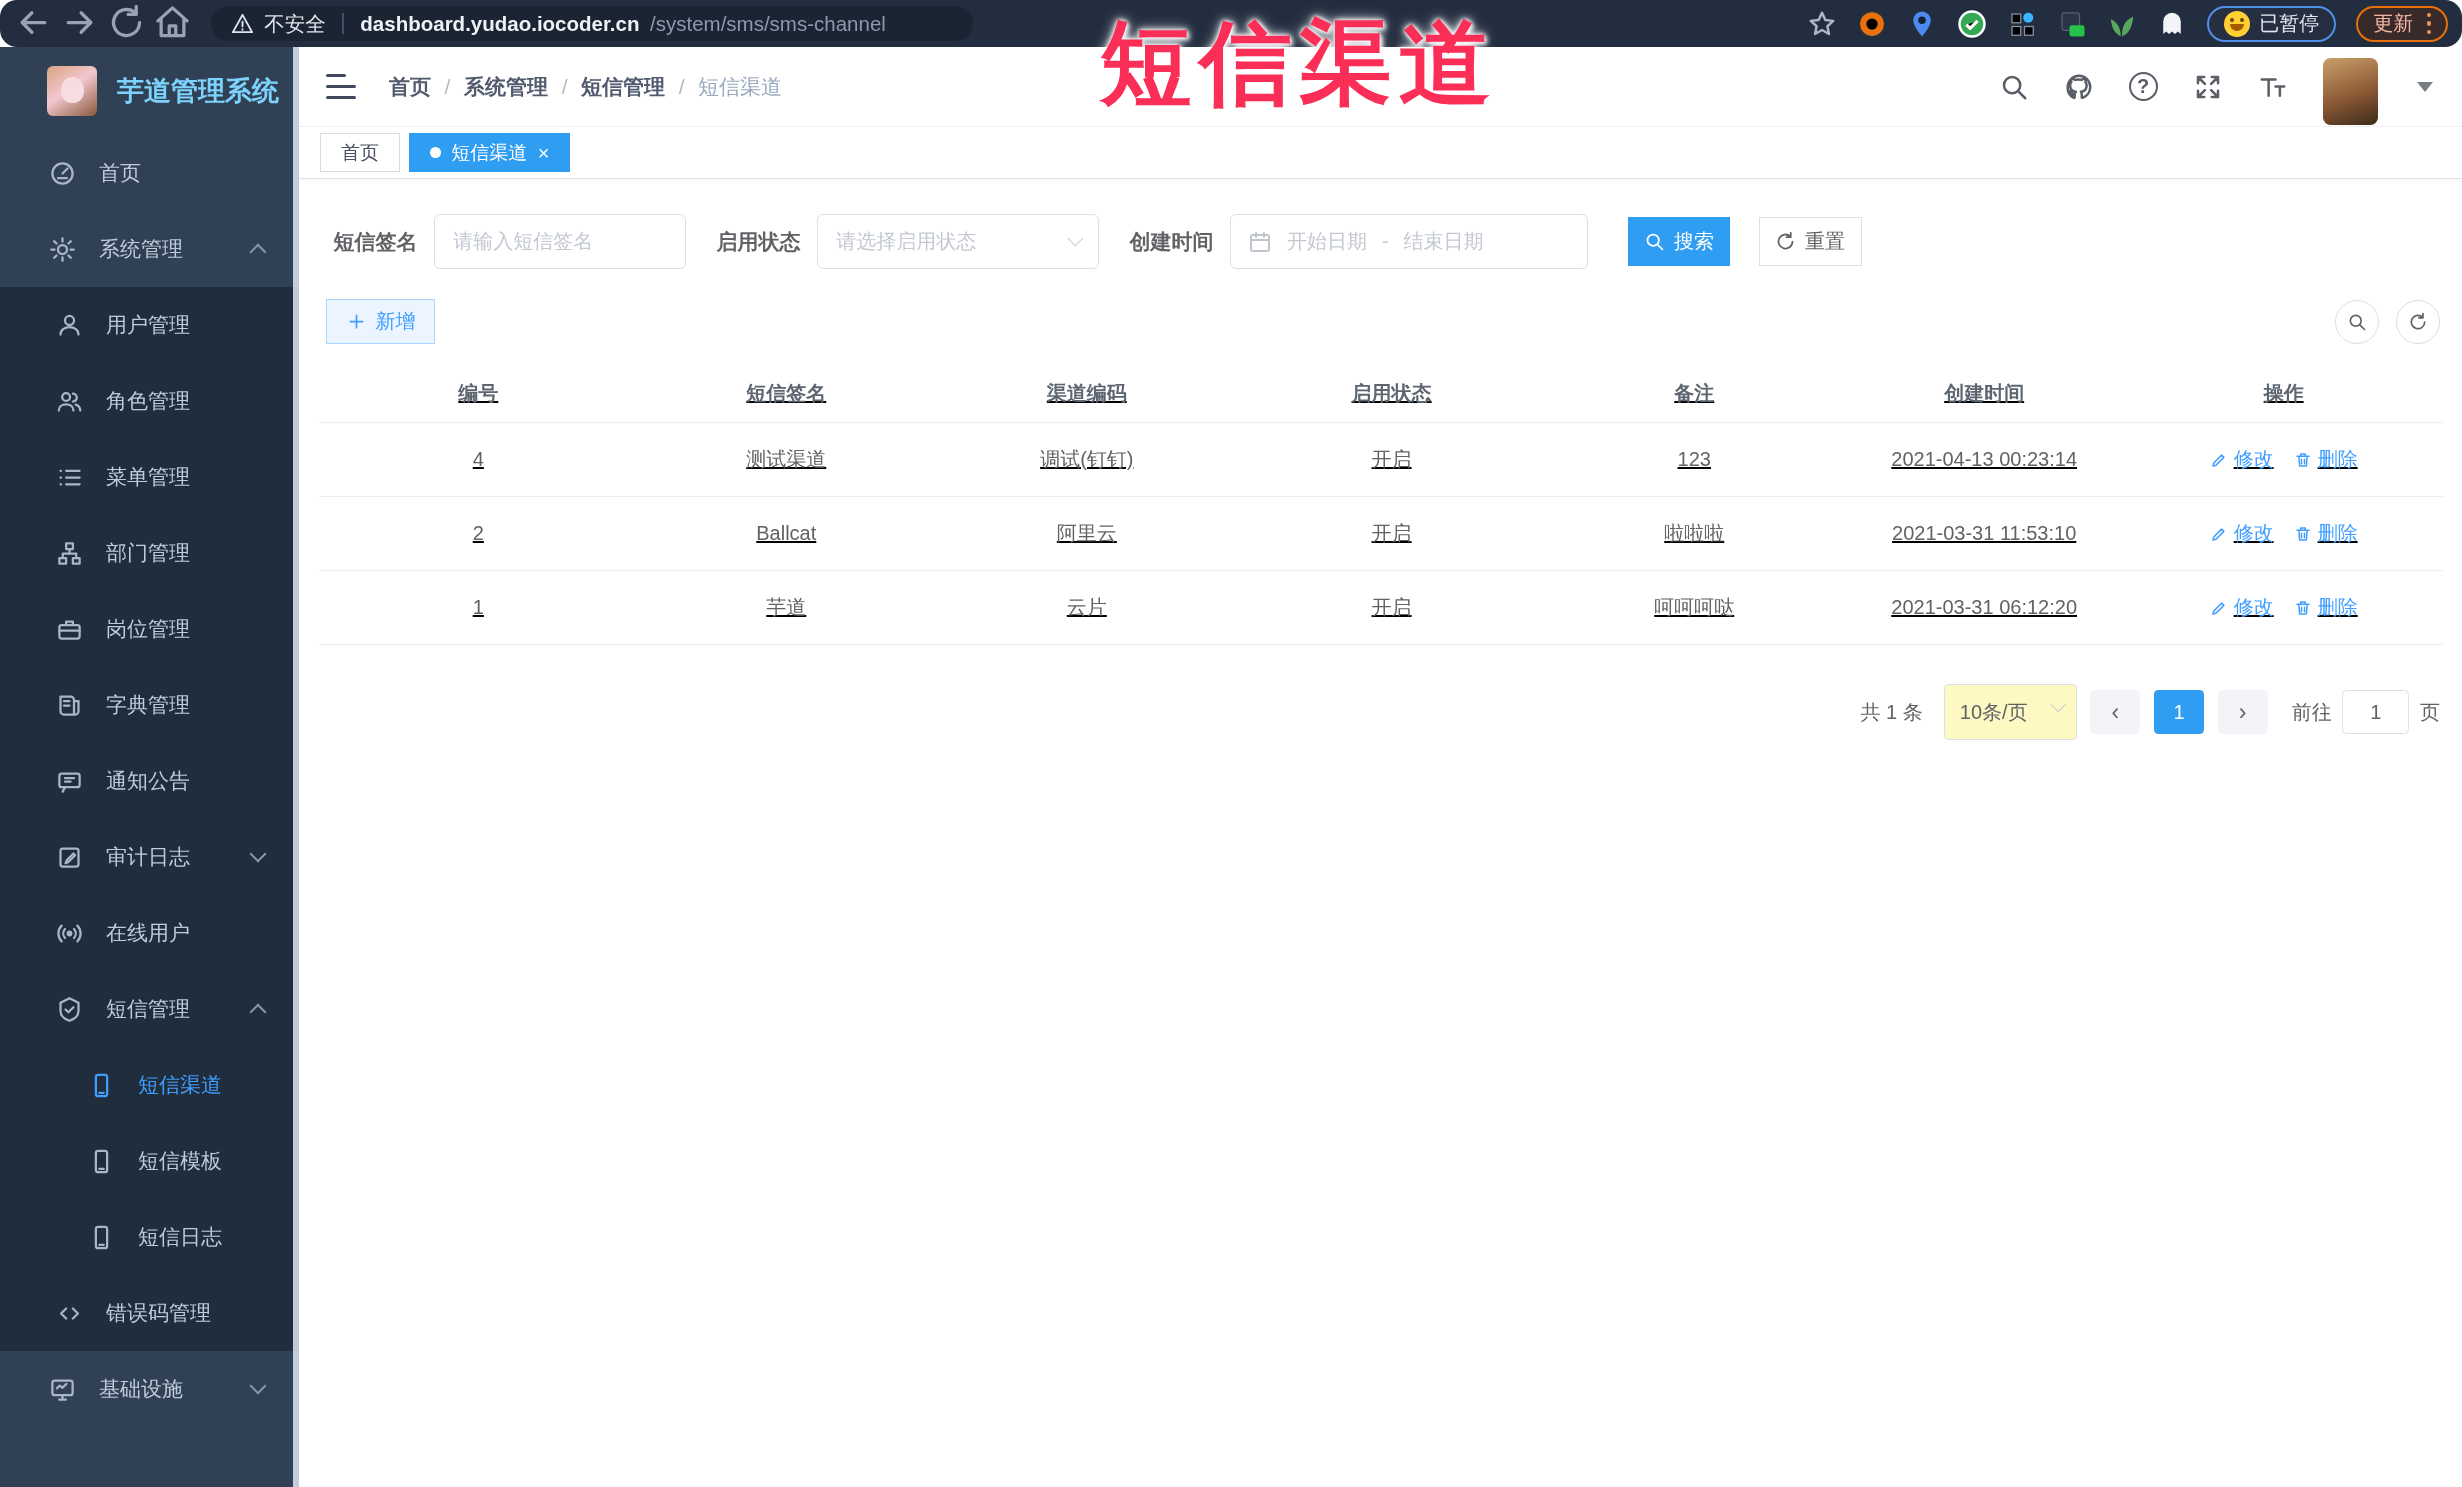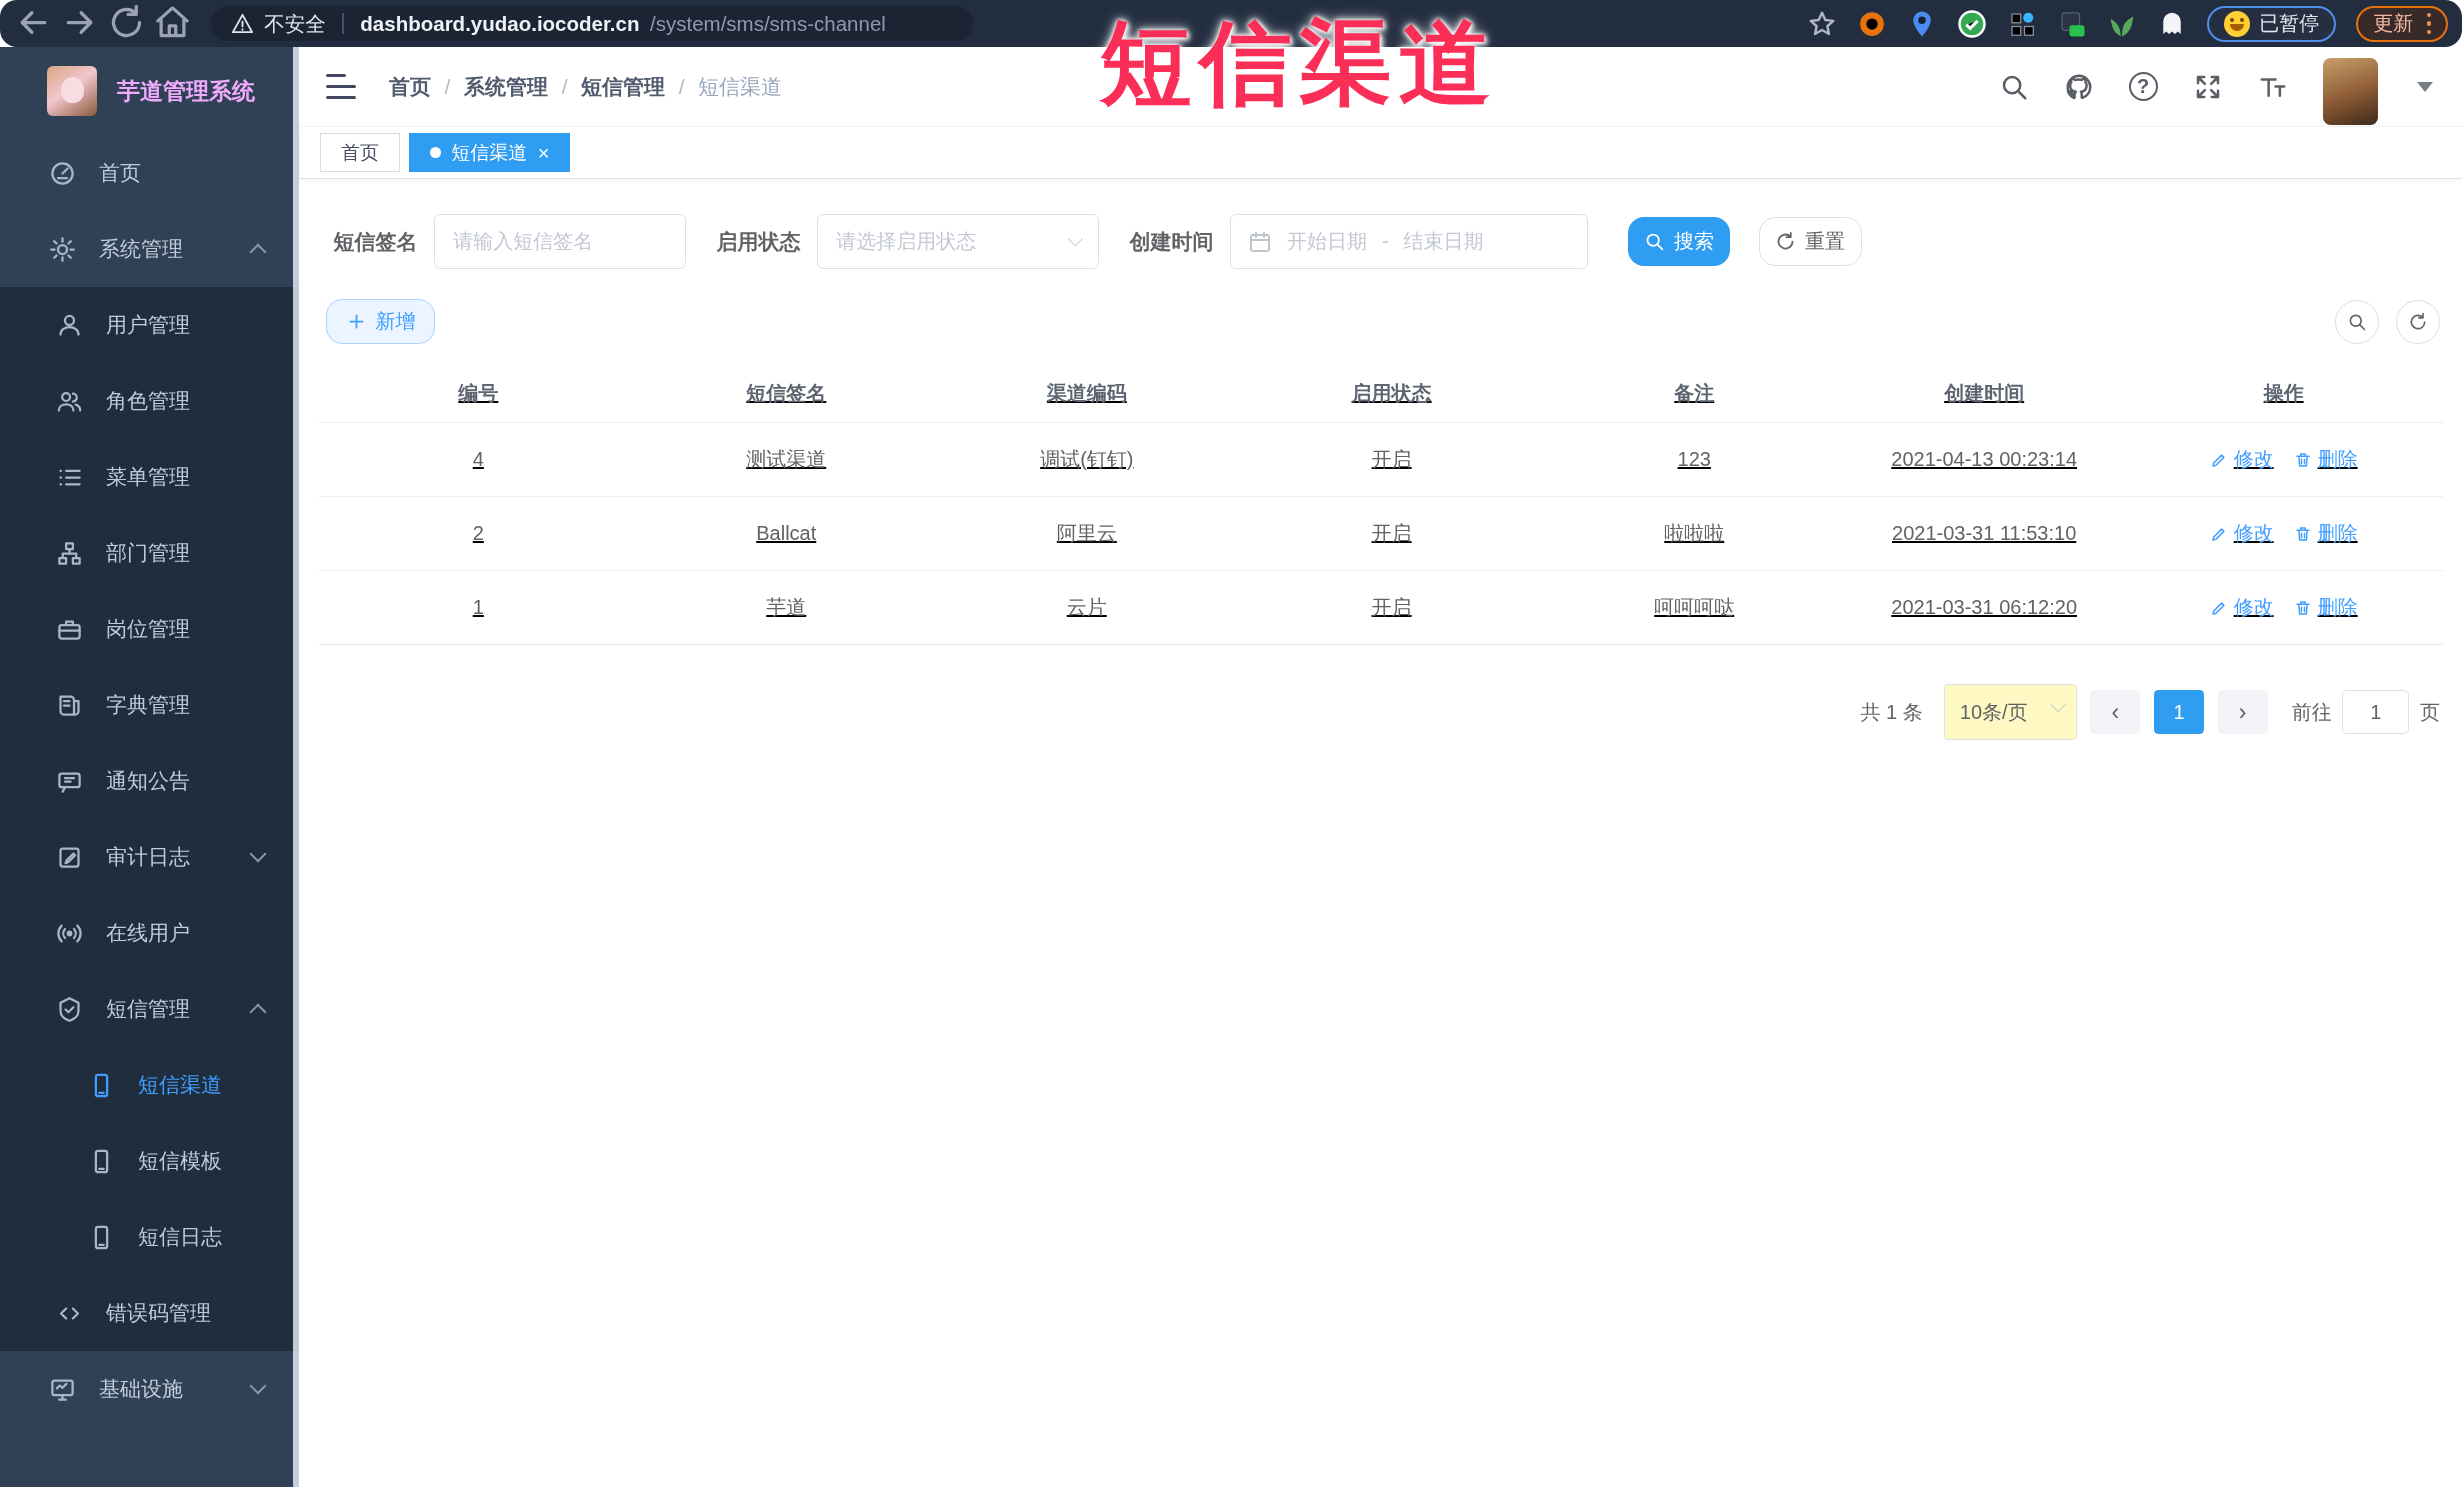--- a/index.html
+++ b/index.html
@@ -39,21 +39,21 @@
   
   .sidebar { position:absolute; left:0; top:47px; width:299px; height:1441px;
     background:#304156; color:#bfcbd9; }
   .sidebar:after { content:""; position:absolute; right:0; top:0; width:6px; height:100%;
     background:#dde6f2; opacity:.85; }
   .logo-row { height:88px; display:flex; align-items:center; padding-left:47px; gap:20px; }
   .logo-avatar { width:50px; height:50px; border-radius:6px;
     background:linear-gradient(145deg,#d8a47f 0%,#f3c7cf 45%,#8a5a3b 100%); position:relative; overflow:hidden; }
   .logo-avatar:before { content:""; position:absolute; left:13.6px; top:10.6px; width:23px; height:26px;
     border-radius:50% 50% 45% 45%; background:#f6dde2; }
-  .logo-title { color:#f0abfc; font-size:23px; font-weight:bold; }
+  .logo-title { color:#7dd3fc; font-size:27px; font-weight:bold; }
   .s-item { height:76px; display:flex; align-items:center; gap:23px; padding-left:49px;
     font-size:21px; position:relative; cursor:pointer; }
   .s-item.dark { background:#1f2d3d; }
   .s-item.lv2 { padding-left:56px; }
   .s-item.lv3 { padding-left:88px; }
   .s-item .ico { width:27px; height:27px; flex:0 0 auto; color:#a9b6c6; }
   .s-item.active { color:#409EFF; }
   .s-item.active .ico { color:#409EFF; }
   .chev { position:absolute; right:35px; width:12px; height:12px; border-right:2.3px solid #8795a7;
     border-bottom:2.3px solid #8795a7; }
@@ -96,21 +96,21 @@
   .f-input { width:252px; height:55px; border:1.5px solid #dcdfe6; border-radius:6px; padding:0 18px;
     font-size:20px; color:#606266; outline:none; }
   .f-input::placeholder { color:#c3c8d2; }
   .f-select { width:282px; height:55px; border:1.5px solid #dcdfe6; border-radius:6px; display:flex;
     align-items:center; padding:0 18px; color:#c3c8d2; font-size:20px; position:relative; background:#fff; }
   .sel-chev { position:absolute; right:18px; top:18px; width:10.6px; height:10.6px;
     border-right:1.5px solid #c0c4cc; border-bottom:1.5px solid #c0c4cc; transform:rotate(45deg); }
   .f-date { width:358px; height:55px; border:1.5px solid #dcdfe6; border-radius:6px; display:flex;
     align-items:center; padding:0 16.7px; gap:15px; color:#c3c8d2; font-size:20px; background:#fff; }
   .f-date .ico { width:24px; height:24px; color:#c0c4cc; flex:0 0 auto; }
-  .btn { height:49px; border-radius:16px; display:flex; align-items:center; justify-content:center;
+  .btn { height:49px; border-radius:0; display:flex; align-items:center; justify-content:center;
     gap:9px; font-size:20px; cursor:pointer; border:1.5px solid transparent; }
   .btn .ico { width:21px; height:21px; }
   .btn-search { width:102px; background:#2e9df2; color:#fff; margin-left:23px; }
   .btn-reset { width:103px; background:#fff; color:#606266; border-color:#dcdfe6; margin-left:12px; }
 
   
   .toolbar-row { display:flex; align-items:center; margin:30px 23px 0 27px; }
   .btn-add { width:109px; height:45px; background:#ecf5ff; border-color:#a9d5ff; color:#409EFF; }
   .round-btns { margin-left:auto; display:flex; gap:16.7px; }
   .rbtn { width:44px; height:44px; border-radius:50%; border:1.5px solid #dcdfe6; background:#fff;

